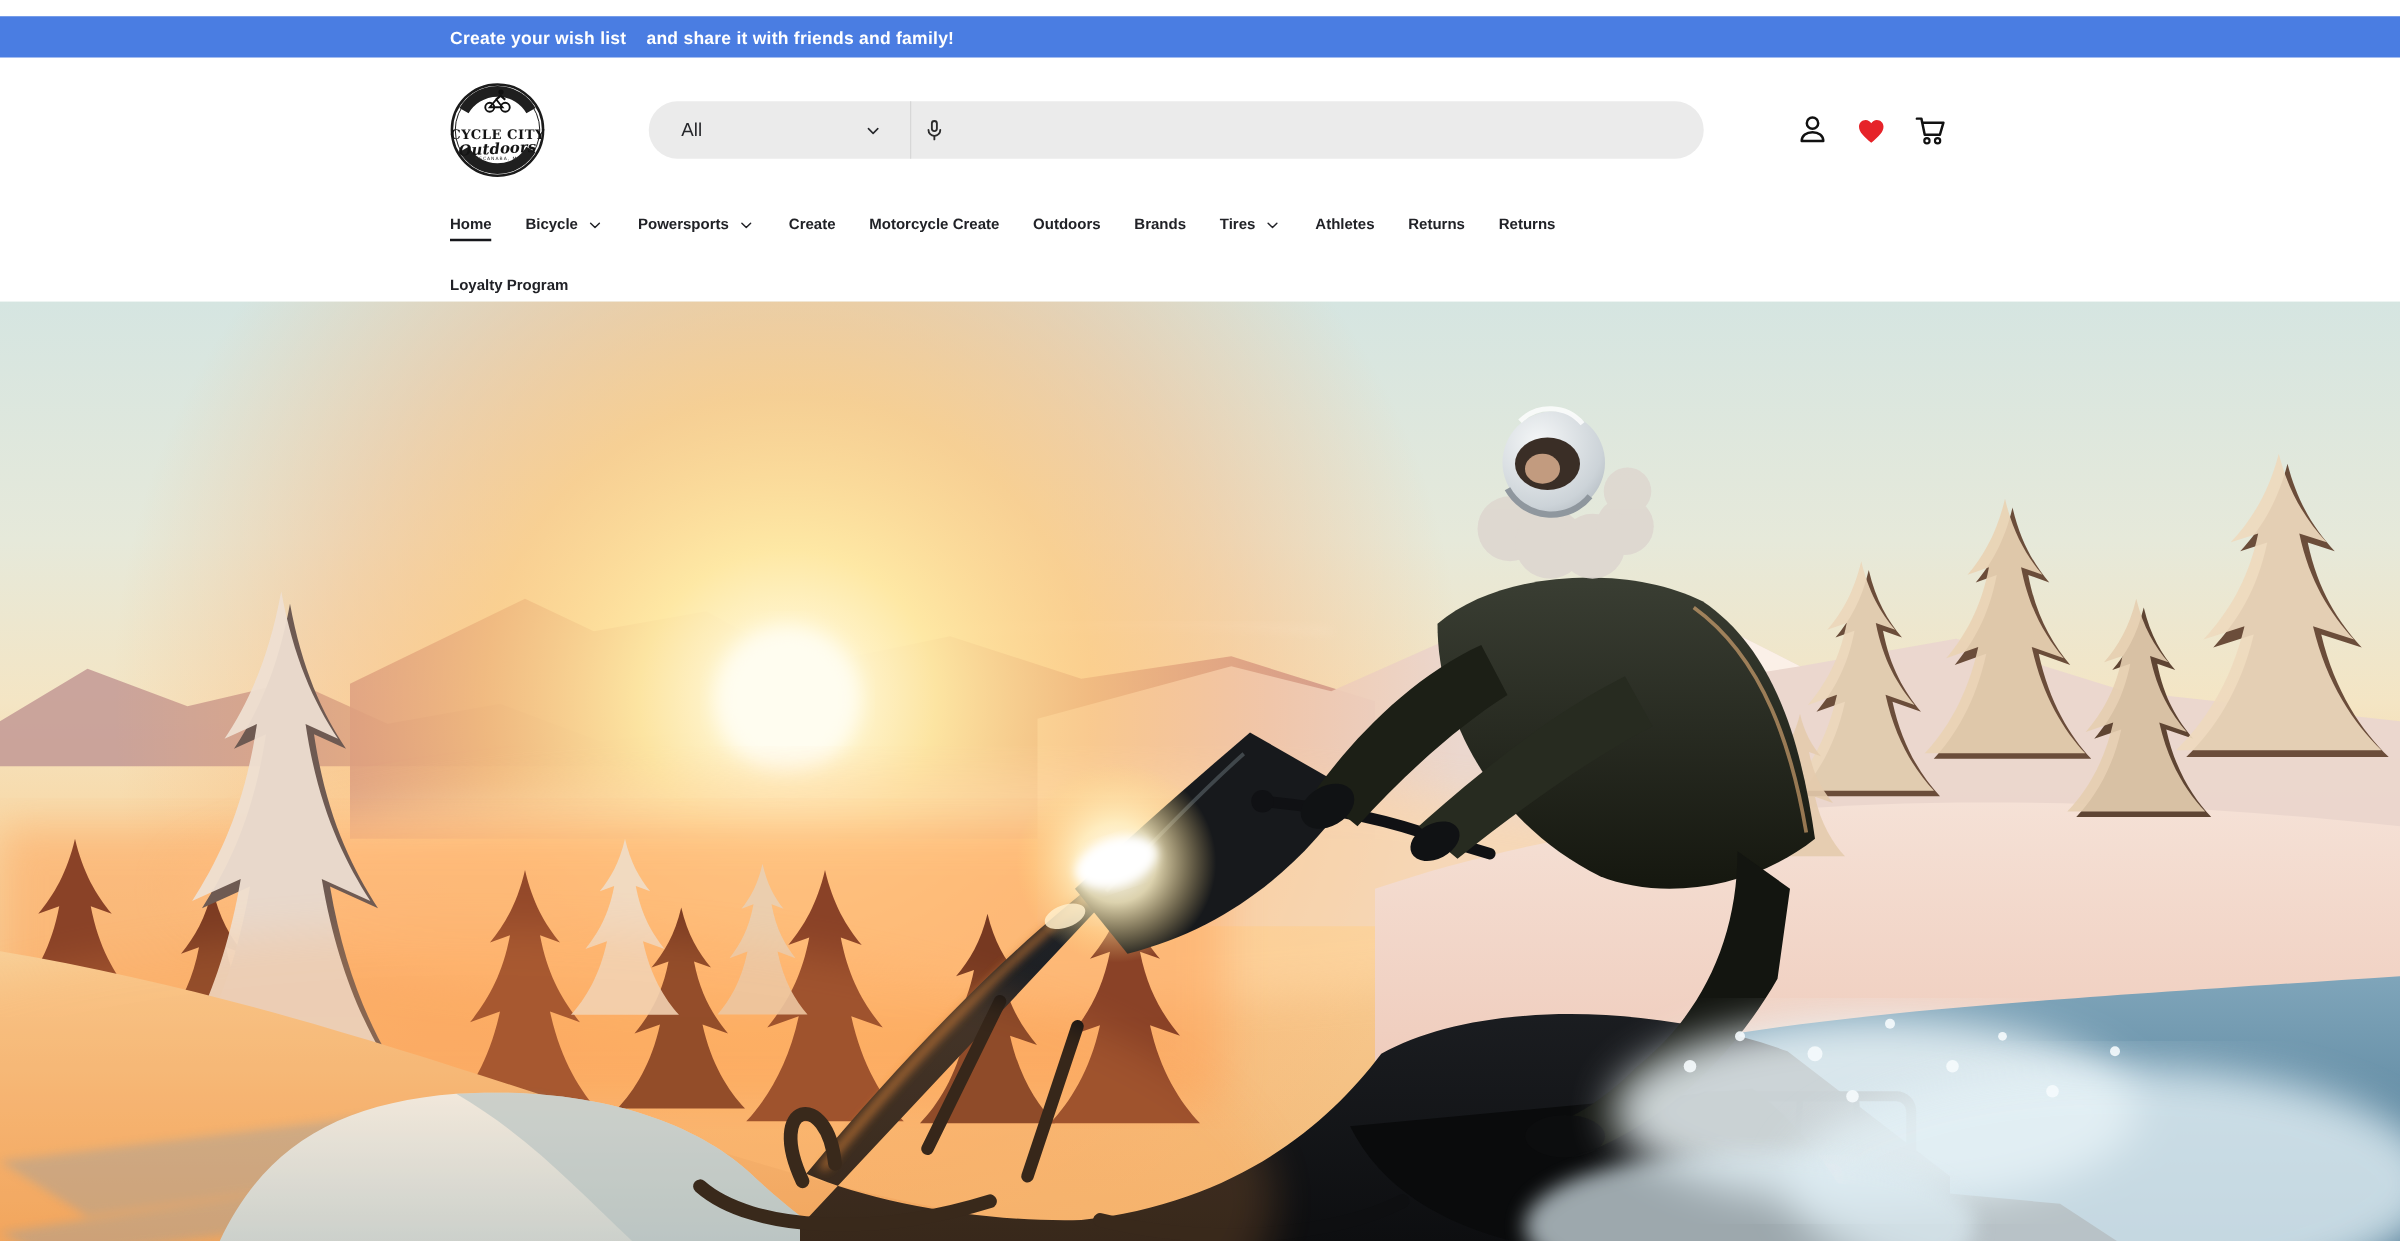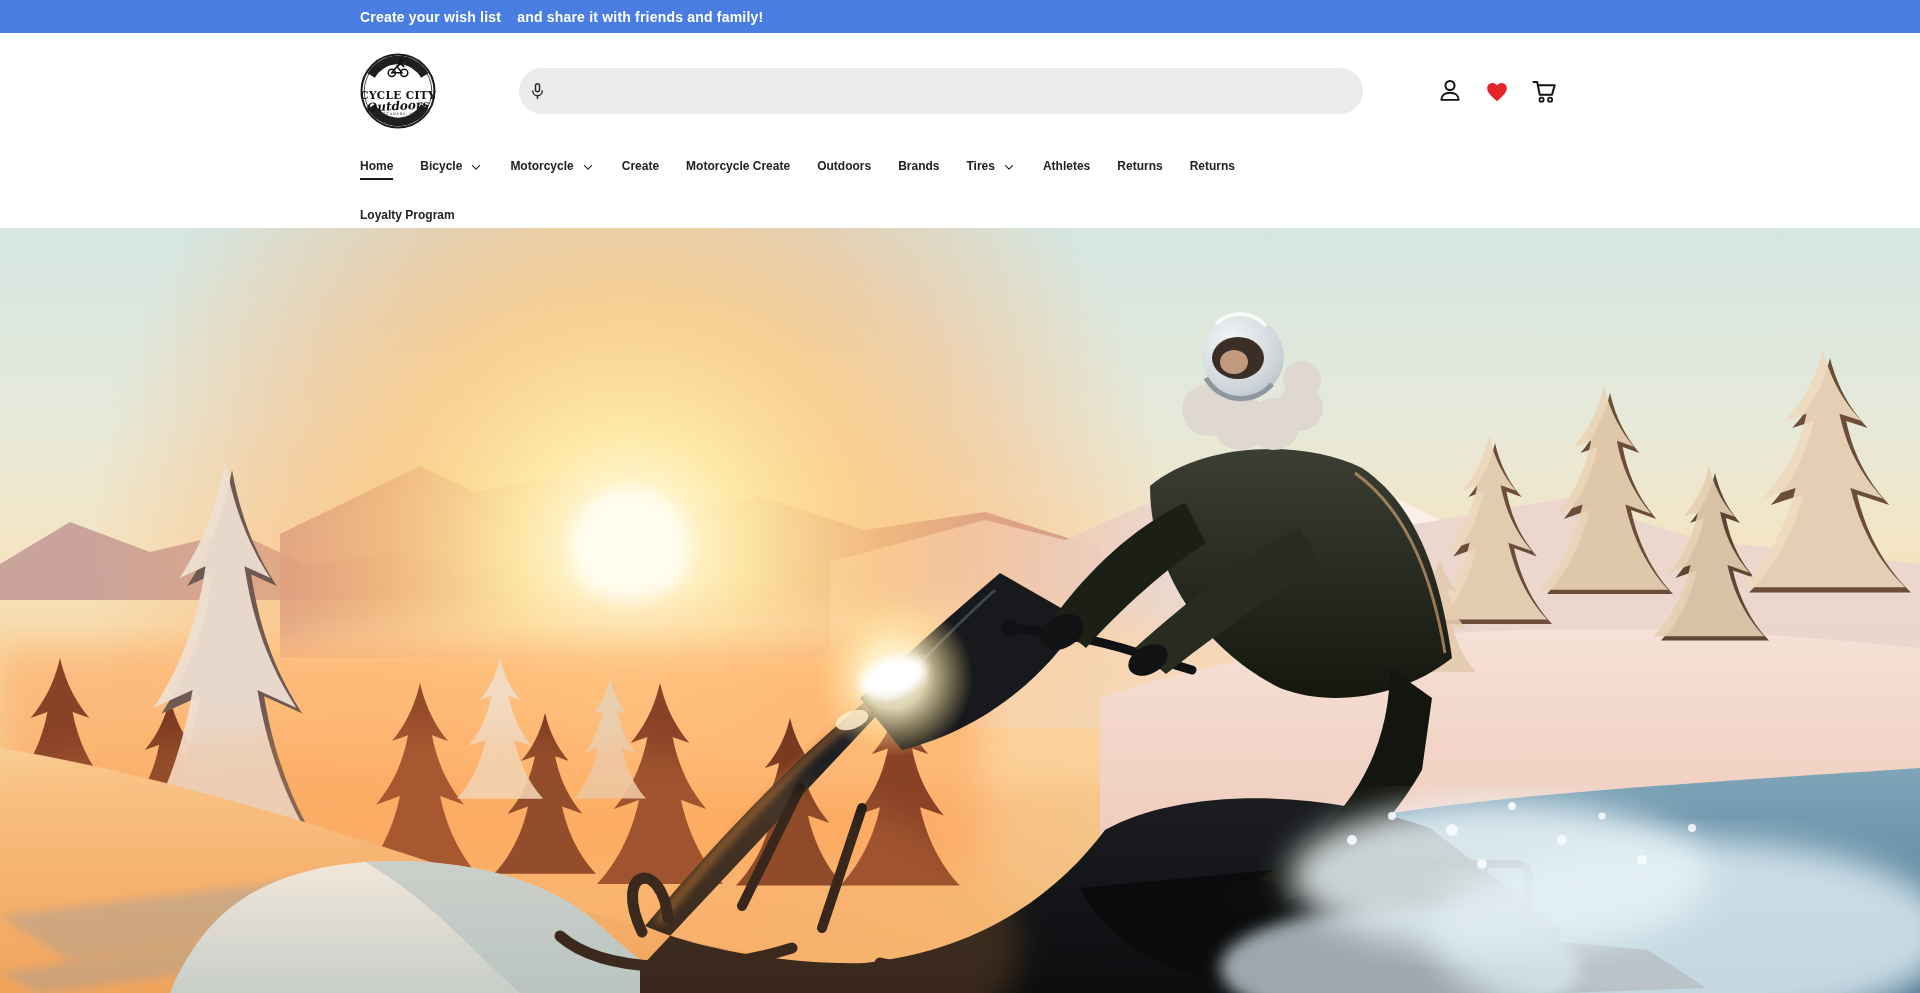--- a/index.html
+++ b/index.html
@@ -3,21 +3,21 @@
 <meta charset="utf-8">
 <style>
   html,body{margin:0;padding:0;}
   body{
     width:1920px;height:993px;overflow:hidden;background:#fff;
     font-family:"Liberation Sans",sans-serif;color:#1f2024;
     -webkit-font-smoothing:antialiased;
   }
   .container{width:1200px;margin:0 auto;}
   
-  .banner{height:33px;background:#4a7de2;display:flex;align-items:center;}
+  .banner{height:33px;background:#4a7de2;display:flex;align-items:center;margin-top:13px;}
   .banner .container{display:flex;align-items:center;}
   .banner-link,.banner-rest{color:#fff;font-size:14px;font-weight:700;letter-spacing:.2px;text-decoration:none;}
   .banner-rest{margin-left:16px;}
   
   .header-row{display:flex;align-items:center;padding:22px 0 21px;height:72px;}
   .logo{width:76px;height:76px;flex:none;cursor:pointer;}
   .search-wrap{margin-left:83px;width:844px;height:46px;background:#ebebeb;border-radius:23px;
     display:flex;align-items:center;flex:none;}
   .search-cat{width:210px;height:100%;display:flex;align-items:center;justify-content:space-between;
     padding:0 22px 0 26px;box-sizing:border-box;border-right:1px solid #d7d7d7;cursor:pointer;}
@@ -69,20 +69,26 @@
           <path d="M37,13.5 L40.5,10.5 L44.2,13.8" stroke-width="1.8"></path>
           <circle cx="40.8" cy="7.6" r="2.1" fill="#101010" stroke="none"></circle>
         </g>
         <text x="38" y="45.5" text-anchor="middle" font-family="DejaVu Serif, serif" font-weight="bold" font-size="10.5" letter-spacing="0.4" fill="#141414">CYCLE CITY</text>
         <text x="38" y="57" text-anchor="middle" font-family="DejaVu Serif, serif" font-style="italic" font-weight="bold" font-size="12" fill="#141414" transform="rotate(-3 38 55)">Outdoors</text>
         <text x="38" y="62" text-anchor="middle" font-family="DejaVu Sans, sans-serif" font-size="3.6" letter-spacing="0.8" fill="#2c2c2c">ESCANABA, MI</text>
       </svg>
     </div>
 
     <div class="search-wrap">
+      <div class="search-cat">
+        <span class="search-cat-label">All</span>
+        <svg width="15" height="15" viewBox="0 0 24 24">
+          <path d="M6,9.5 L12,15.5 L18,9.5" fill="none" stroke="#26272b" stroke-width="2" stroke-linecap="round" stroke-linejoin="round"></path>
+        </svg>
+      </div>
       <button class="mic-btn">
         <svg width="21" height="21" viewBox="0 0 24 24">
           <rect x="9.7" y="3.2" width="4.6" height="9.2" rx="2.3" fill="none" stroke="#2b2b2b" stroke-width="1.7"></rect>
           <path d="M6.6,11.4 a5.4,5.4 0 0 0 10.8,0" fill="none" stroke="#2b2b2b" stroke-width="1.7" stroke-linecap="round"></path>
           <line x1="12" y1="16.8" x2="12" y2="20" stroke="#2b2b2b" stroke-width="1.7" stroke-linecap="round"></line>
         </svg>
       </button>
     </div>
 
     <div class="hdr-icons">
@@ -112,21 +118,21 @@
       <a class="nav-item active">
           <span class="lbl">Home</span>
         </a>
       <a class="nav-item">
           <span class="lbl">Bicycle</span>
         <svg class="chev" width="14" height="14" viewBox="0 0 24 24">
             <path d="M6,9.5 L12,15.5 L18,9.5" fill="none" stroke="#212227" stroke-width="2" stroke-linecap="round" stroke-linejoin="round"></path>
           </svg>
         </a>
       <a class="nav-item">
-          <span class="lbl">Motorcycle</span>
+          <span class="lbl">Powersports</span>
         <svg class="chev" width="14" height="14" viewBox="0 0 24 24">
             <path d="M6,9.5 L12,15.5 L18,9.5" fill="none" stroke="#212227" stroke-width="2" stroke-linecap="round" stroke-linejoin="round"></path>
           </svg>
         </a>
       <a class="nav-item">
           <span class="lbl">Create</span>
         </a>
       <a class="nav-item">
           <span class="lbl">Motorcycle Create</span>
         </a>

